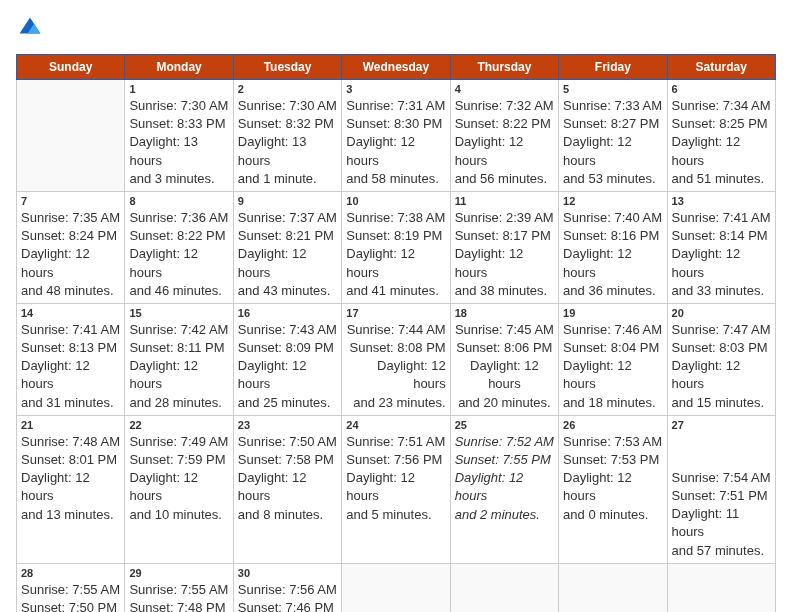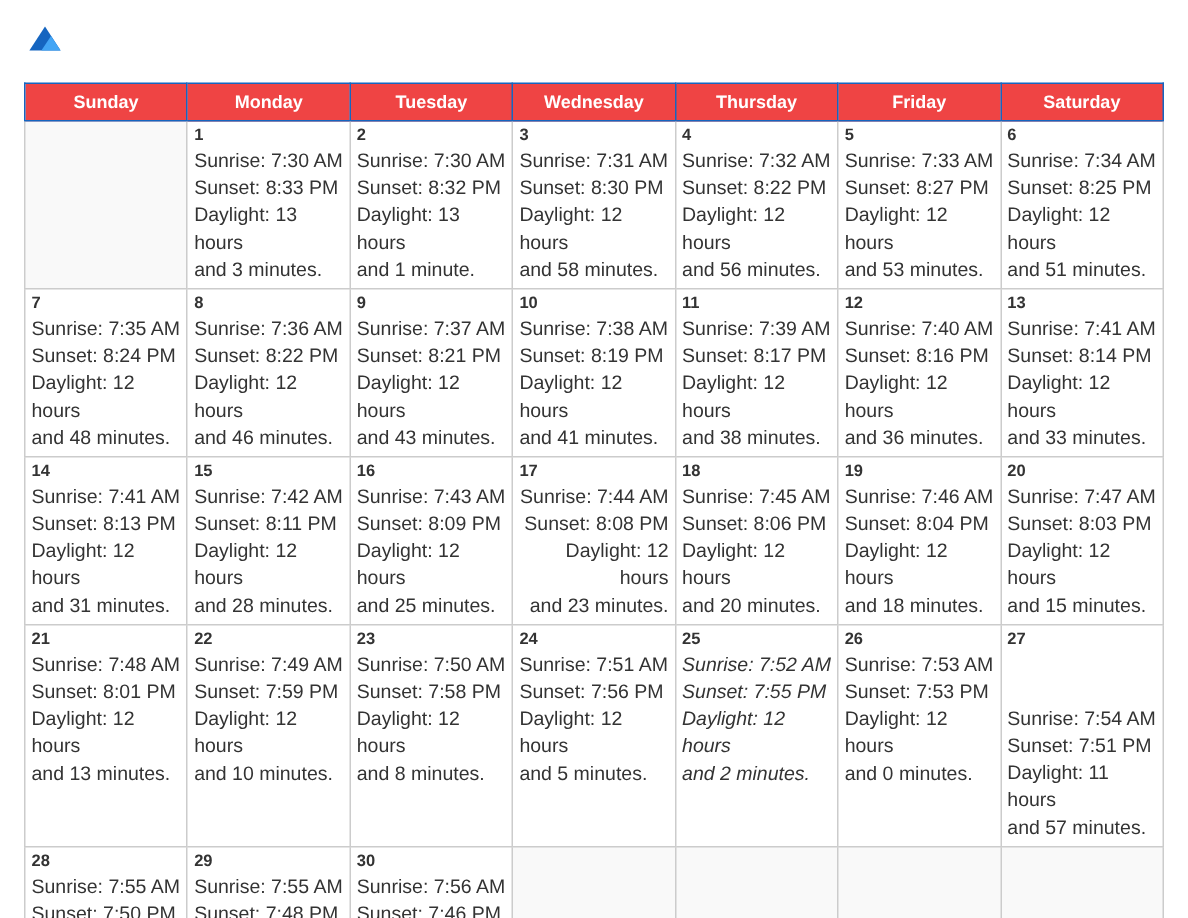--- a/index.html
+++ b/index.html
@@ -54,21 +54,21 @@
       color: #555;
     }
     .calendar {
       flex: 1;
       border: 1px solid #ccc;
       border-collapse: collapse;
       width: 100%;
       table-layout: fixed;
     }
     .calendar th {
-      background: #ef4444;
+      background: #c2410c;
       color: #fff;
       text-align: center;
       font-size: 12px;
       padding: 5px 2px;
       border: 1px solid #1565c0;
     }
     .calendar td {
       border: 1px solid #ccc;
       vertical-align: top;
       padding: 3px 4px;
@@ -199,21 +199,21 @@
           </td>
           <td>
             <span class="day-number">10</span>
             <div class="cell-info" style="white-space: pre-line;">Sunrise: 7:38 AM
 Sunset: 8:19 PM
 Daylight: 12 hours
 and 41 minutes.</div>
           </td>
           <td>
             <span class="day-number">11</span>
-            <div class="cell-info" style="white-space: pre-line;">Sunrise: 7:39 AM
+            <div class="cell-info" style="white-space: pre-line;">Sunrise: 2:39 AM
 Sunset: 8:17 PM
 Daylight: 12 hours
 and 38 minutes.</div>
           </td>
           <td>
             <span class="day-number">12</span>
             <div class="cell-info" style="white-space: pre-line;">Sunrise: 7:40 AM
 Sunset: 8:16 PM
 Daylight: 12 hours
 and 36 minutes.</div>
@@ -250,21 +250,21 @@
           </td>
           <td>
             <span class="day-number">17</span>
             <div class="cell-info" style="white-space: pre-line; text-align: right;">Sunrise: 7:44 AM
 Sunset: 8:08 PM
 Daylight: 12 hours
 and 23 minutes.</div>
           </td>
           <td>
             <span class="day-number">18</span>
-            <div class="cell-info" style="white-space: pre-line;">Sunrise: 7:45 AM
+            <div class="cell-info" style="white-space: pre-line; text-align: center;">Sunrise: 7:45 AM
 Sunset: 8:06 PM
 Daylight: 12 hours
 and 20 minutes.</div>
           </td>
           <td>
             <span class="day-number">19</span>
             <div class="cell-info" style="white-space: pre-line;">Sunrise: 7:46 AM
 Sunset: 8:04 PM
 Daylight: 12 hours
 and 18 minutes.</div>

